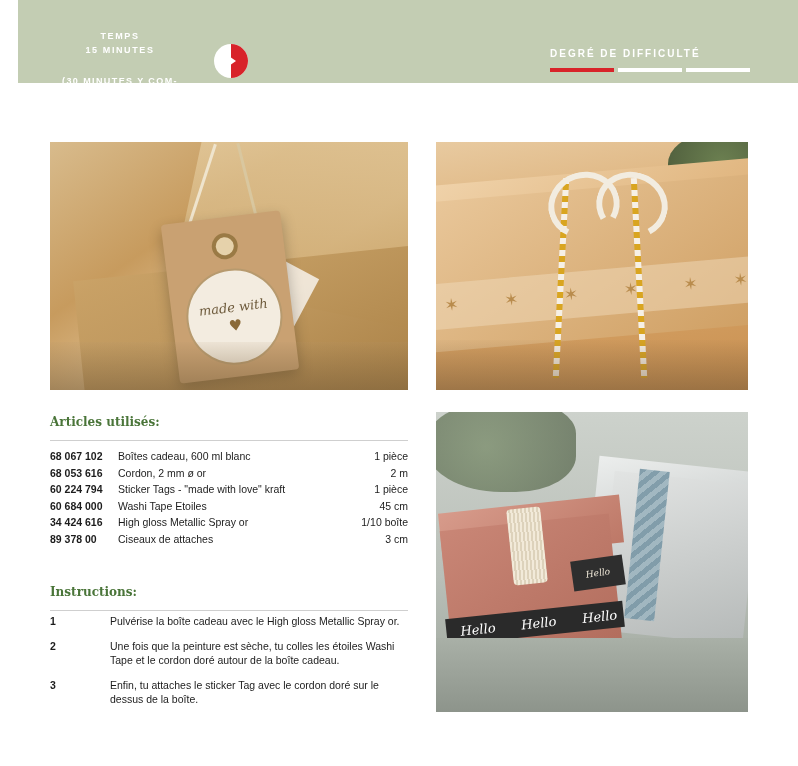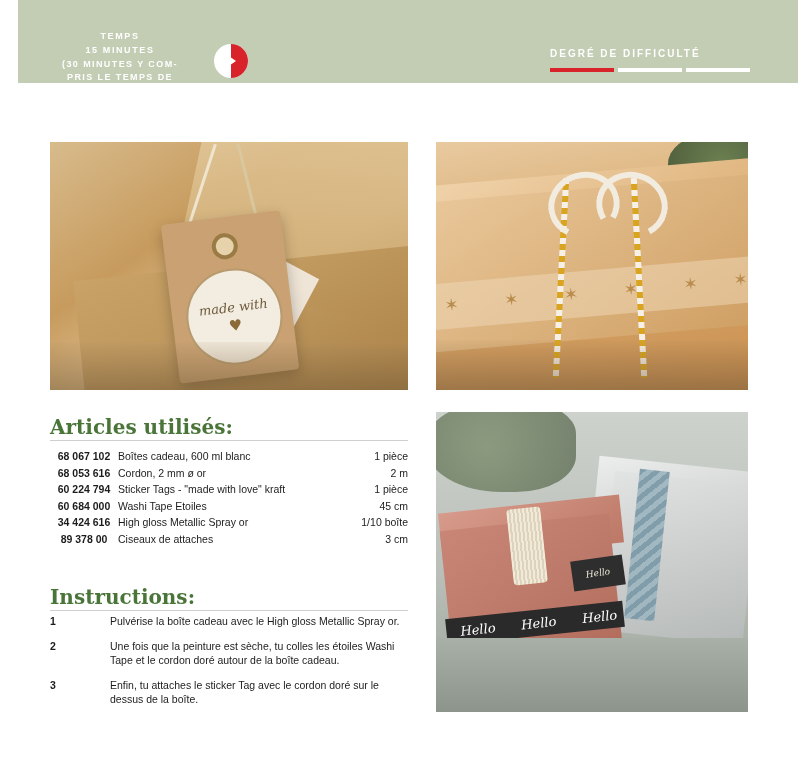--- a/index.html
+++ b/index.html
@@ -40,21 +40,21 @@
     font-weight: bold;
     font-size: 9px;
     letter-spacing: 1.6px;
     line-height: 13px;
     text-transform: uppercase;
   }
   .time-label {
     margin-bottom: 1px;
   }
   .time-value {
-    margin-bottom: 1px;
+    margin-bottom: 18px;
   }
   .time-note {
     font-size: 9px;
     letter-spacing: 1.4px;
     line-height: 13px;
   }
   .play-badge {
     position: absolute;
     left: 214px;
     top: 44px;
@@ -418,21 +418,21 @@
     width: 312px;
     height: 74px;
     background: linear-gradient(180deg, #a9b0a7, #8d948b);
   }
 
   
   .section-title {
     position: absolute;
     font-family: "DejaVu Serif", serif;
     font-weight: bold;
-    font-size: 20px;
+    font-size: 12px;
     color: #4a7539;
   }
   #articles-title { left: 50px; top: 415px; }
   .title-rule {
     position: absolute;
     left: 50px;
     width: 358px;
     height: 1px;
     background: #cfcfcf;
   }
@@ -449,21 +449,20 @@
   .article-row {
     display: flex;
     align-items: baseline;
     margin-bottom: 4.5px;
   }
   .art-code {
     width: 68px;
     font-weight: bold;
     flex: 0 0 68px;
     white-space: nowrap;
-    text-align: center;
   }
   .art-name {
     flex: 1 1 auto;
   }
   .art-qty {
     flex: 0 0 auto;
     text-align: right;
     white-space: nowrap;
   }
 

